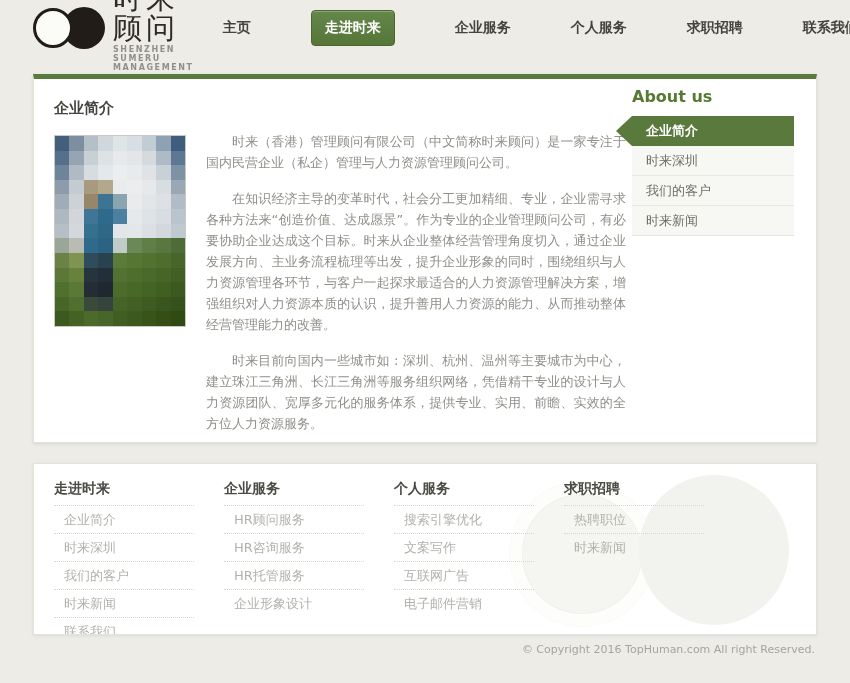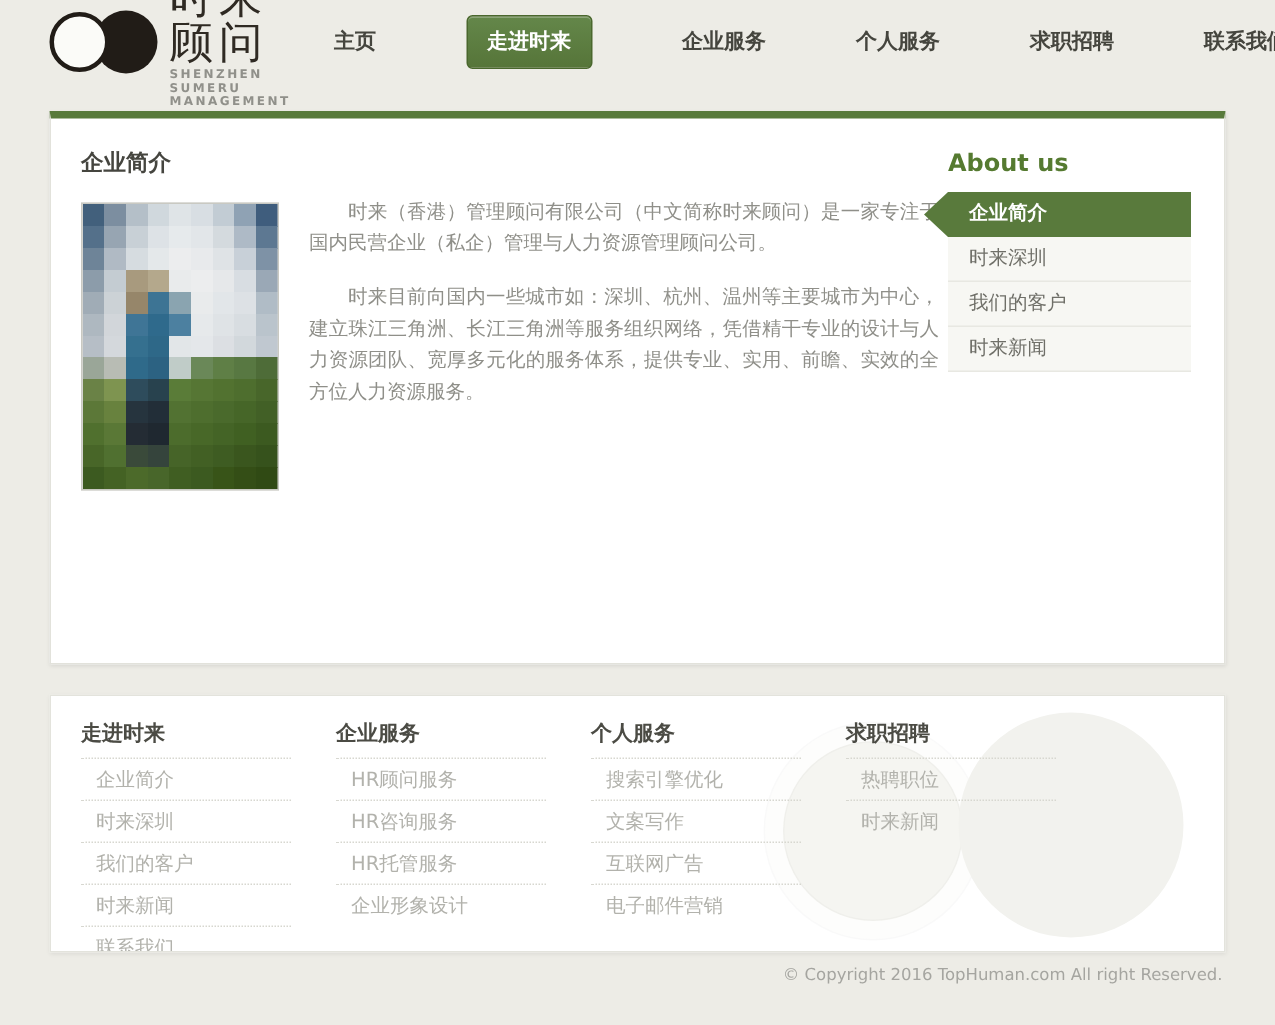--- a/index.html
+++ b/index.html
@@ -64,21 +64,21 @@
     border:1px solid #c9c9c2; background:#ddd;
   }
   .photo-frame svg { display:block; width:100%; height:100%; }
   .article { margin-left:20px; width:420px; }
   .article p {
     font-size:13px; line-height:21px; color:#8f8f89;
     text-indent:2em; margin-bottom:15px; text-align:justify;
   }
 
   
-  .about-sidebar { position:absolute; top:20px; right:22px; width:162px; }
+  .about-sidebar { position:absolute; top:8px; right:22px; width:162px; }
   .sidebar-title { font-size:16px; font-weight:700; color:#557a30; margin-bottom:10px; }
   .menu-item {
     position:relative; height:30px; line-height:30px; padding-left:14px;
     background:#f7f7f3; border-bottom:1px solid #e8e8e2;
     font-size:13px; color:#6f6f68; cursor:pointer;
   }
   .menu-item.active {
     background:#597a3c; color:#ffffff; font-weight:700; border-bottom-color:#597a3c;
   }
   .menu-item.active::before {
@@ -261,20 +261,21 @@
           <rect x="3" y="12" width="1.03" height="1.03" fill="#48662a"></rect>
           <rect x="4" y="12" width="1.03" height="1.03" fill="#405e22"></rect>
           <rect x="5" y="12" width="1.03" height="1.03" fill="#3c5a20"></rect>
           <rect x="6" y="12" width="1.03" height="1.03" fill="#385418"></rect>
           <rect x="7" y="12" width="1.03" height="1.03" fill="#344e16"></rect>
           <rect x="8" y="12" width="1.03" height="1.03" fill="#304a14"></rect>
         </svg>
     </div>
     <div class="article">
       <p>时来（香港）管理顾问有限公司（中文简称时来顾问）是一家专注于国内民营企业（私企）管理与人力资源管理顾问公司。</p>
+      <p>在知识经济主导的变革时代，社会分工更加精细、专业，企业需寻求各种方法来“创造价值、达成愿景”。作为专业的企业管理顾问公司，有必要协助企业达成这个目标。时来从企业整体经营管理角度切入，通过企业发展方向、主业务流程梳理等出发，提升企业形象的同时，围绕组织与人力资源管理各环节，与客户一起探求最适合的人力资源管理解决方案，增强组织对人力资源本质的认识，提升善用人力资源的能力、从而推动整体经营管理能力的改善。</p>
       <p>时来目前向国内一些城市如：深圳、杭州、温州等主要城市为中心，建立珠江三角洲、长江三角洲等服务组织网络，凭借精干专业的设计与人力资源团队、宽厚多元化的服务体系，提供专业、实用、前瞻、实效的全方位人力资源服务。</p>
     </div>
   </div>
 
   <div class="about-sidebar">
     <div class="sidebar-title">About us</div>
     <div id="sidebar-menu">
         <div class="menu-item active">企业简介</div>
         <div class="menu-item">时来深圳</div>
         <div class="menu-item">我们的客户</div>

